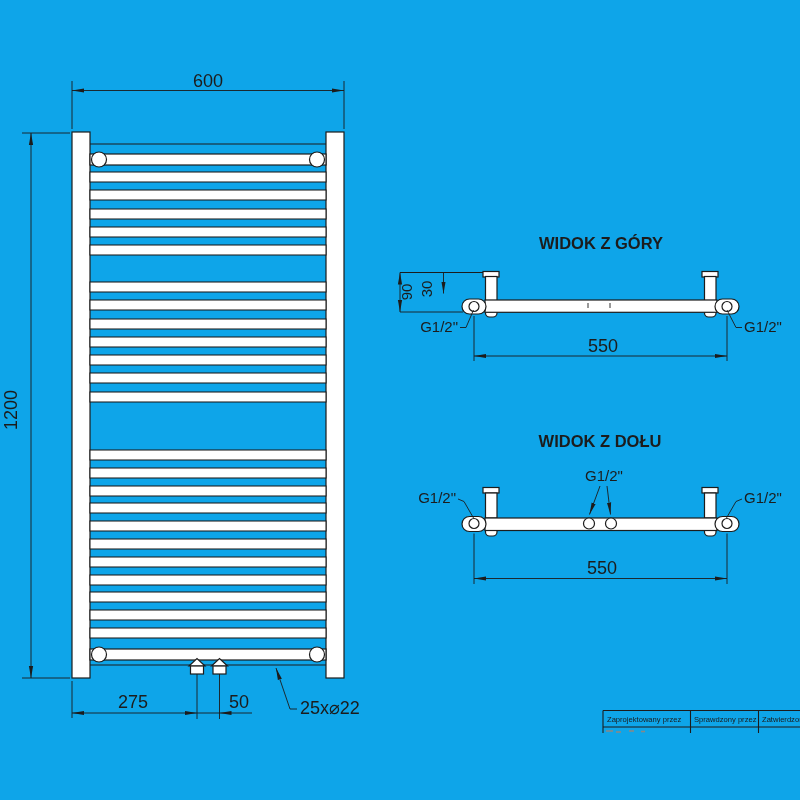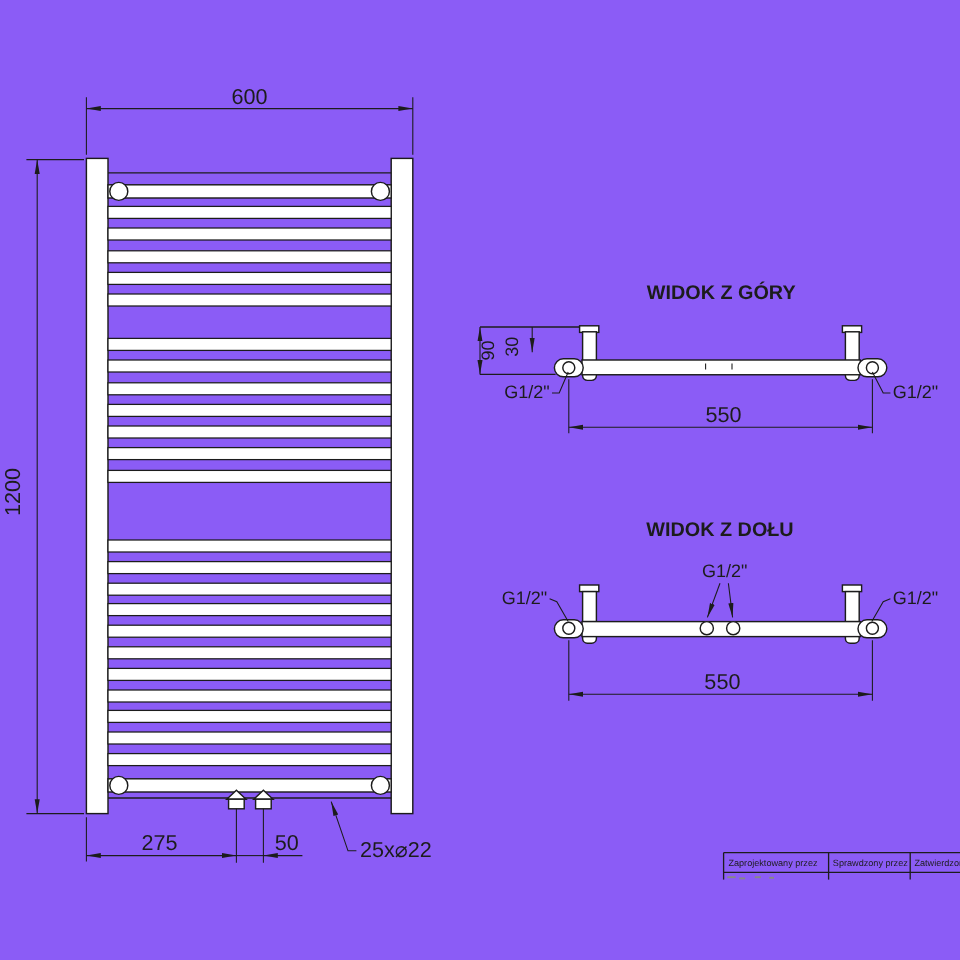--- a/index.html
+++ b/index.html
@@ -1,16 +1,16 @@
 <!DOCTYPE html>
 <html><head>
 <meta charset="utf-8">
 <style>
   html,body{margin:0;padding:0;background:#ffffff;}
-  .sheet{position:relative;width:800px;height:800px;background:#8b5cf6;overflow:hidden;
+  .sheet{position:relative;width:800px;height:800px;background:#0ea5e9;overflow:hidden;
          font-family:"Liberation Sans","DejaVu Sans",sans-serif;}
   svg{position:absolute;left:0;top:0;}
   svg text{fill:#1c1c1c;font-family:"Liberation Sans","DejaVu Sans",sans-serif;}
   .dim-txt{font-size:18px;}
   .dim-txt-sm{font-size:15px;}
   .view-title{font-size:16.5px;font-weight:bold;}
   .conn-txt{font-size:15px;}
   .tbl-txt{font-size:7.6px;}
   .ln{stroke:#1c1c1c;stroke-width:1.1;fill:none;}
   .thin{stroke:#1c1c1c;stroke-width:0.9;fill:none;}

